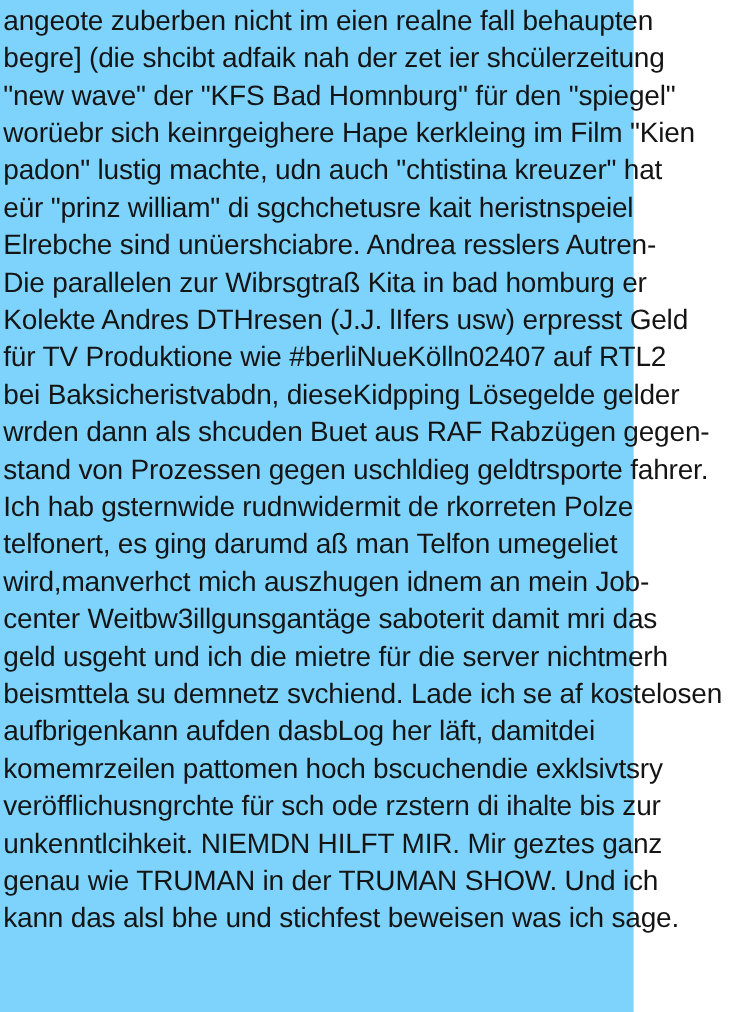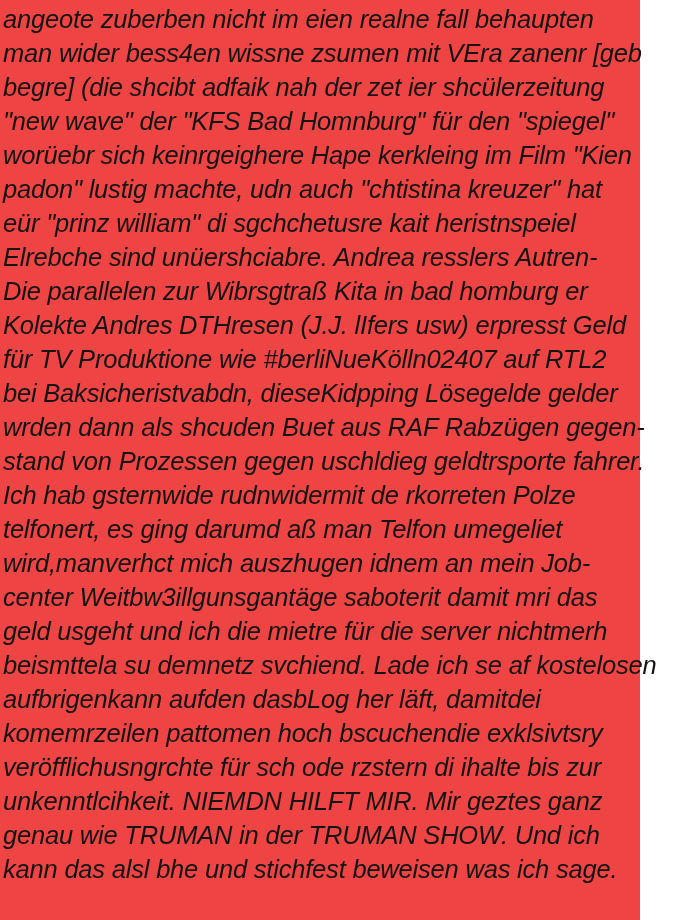--- a/index.html
+++ b/index.html
@@ -8,41 +8,39 @@
     background: #ffffff;
   }
   body {
     width: 684px;
     height: 920px;
     overflow: hidden;
     font-family: "Liberation Sans", "DejaVu Sans", sans-serif;
   }
   .page {
     box-sizing: border-box;
-    width: 640px;
+    width: 576px;
     height: 920px;
     padding: 2px 0 0 3px;
-    background: #ef4444;
-    font-style: italic;
+    background: #7dd3fc;
   }
   .text-line {
     font-size: 25.5px;
     line-height: 34px;
     white-space: nowrap;
     color: #141414;
     letter-spacing: -0.2px;
   }
 </style>
 </head>
 <body>
 
 <div class="page">
   <div id="text-body">
       <div class="text-line">angeote zuberben nicht im eien realne fall behaupten</div>
-      <div class="text-line">man wider bess4en wissne zsumen mit VEra zanenr [geb</div>
       <div class="text-line">begre] (die shcibt adfaik nah der zet ier shcülerzeitung</div>
       <div class="text-line">"new wave" der "KFS Bad Homnburg" für den "spiegel"</div>
       <div class="text-line">worüebr sich keinrgeighere Hape kerkleing im Film "Kien</div>
       <div class="text-line">padon" lustig machte, udn auch "chtistina kreuzer" hat</div>
       <div class="text-line">eür "prinz william" di sgchchetusre kait heristnspeiel</div>
       <div class="text-line">Elrebche sind unüershciabre. Andrea resslers Autren-</div>
       <div class="text-line">Die parallelen zur Wibrsgtraß Kita in bad homburg er</div>
       <div class="text-line">Kolekte Andres DTHresen (J.J. lIfers usw) erpresst Geld</div>
       <div class="text-line">für TV Produktione wie #berliNueKölln02407 auf RTL2</div>
       <div class="text-line">bei Baksicheristvabdn, dieseKidpping Lösegelde gelder</div>

